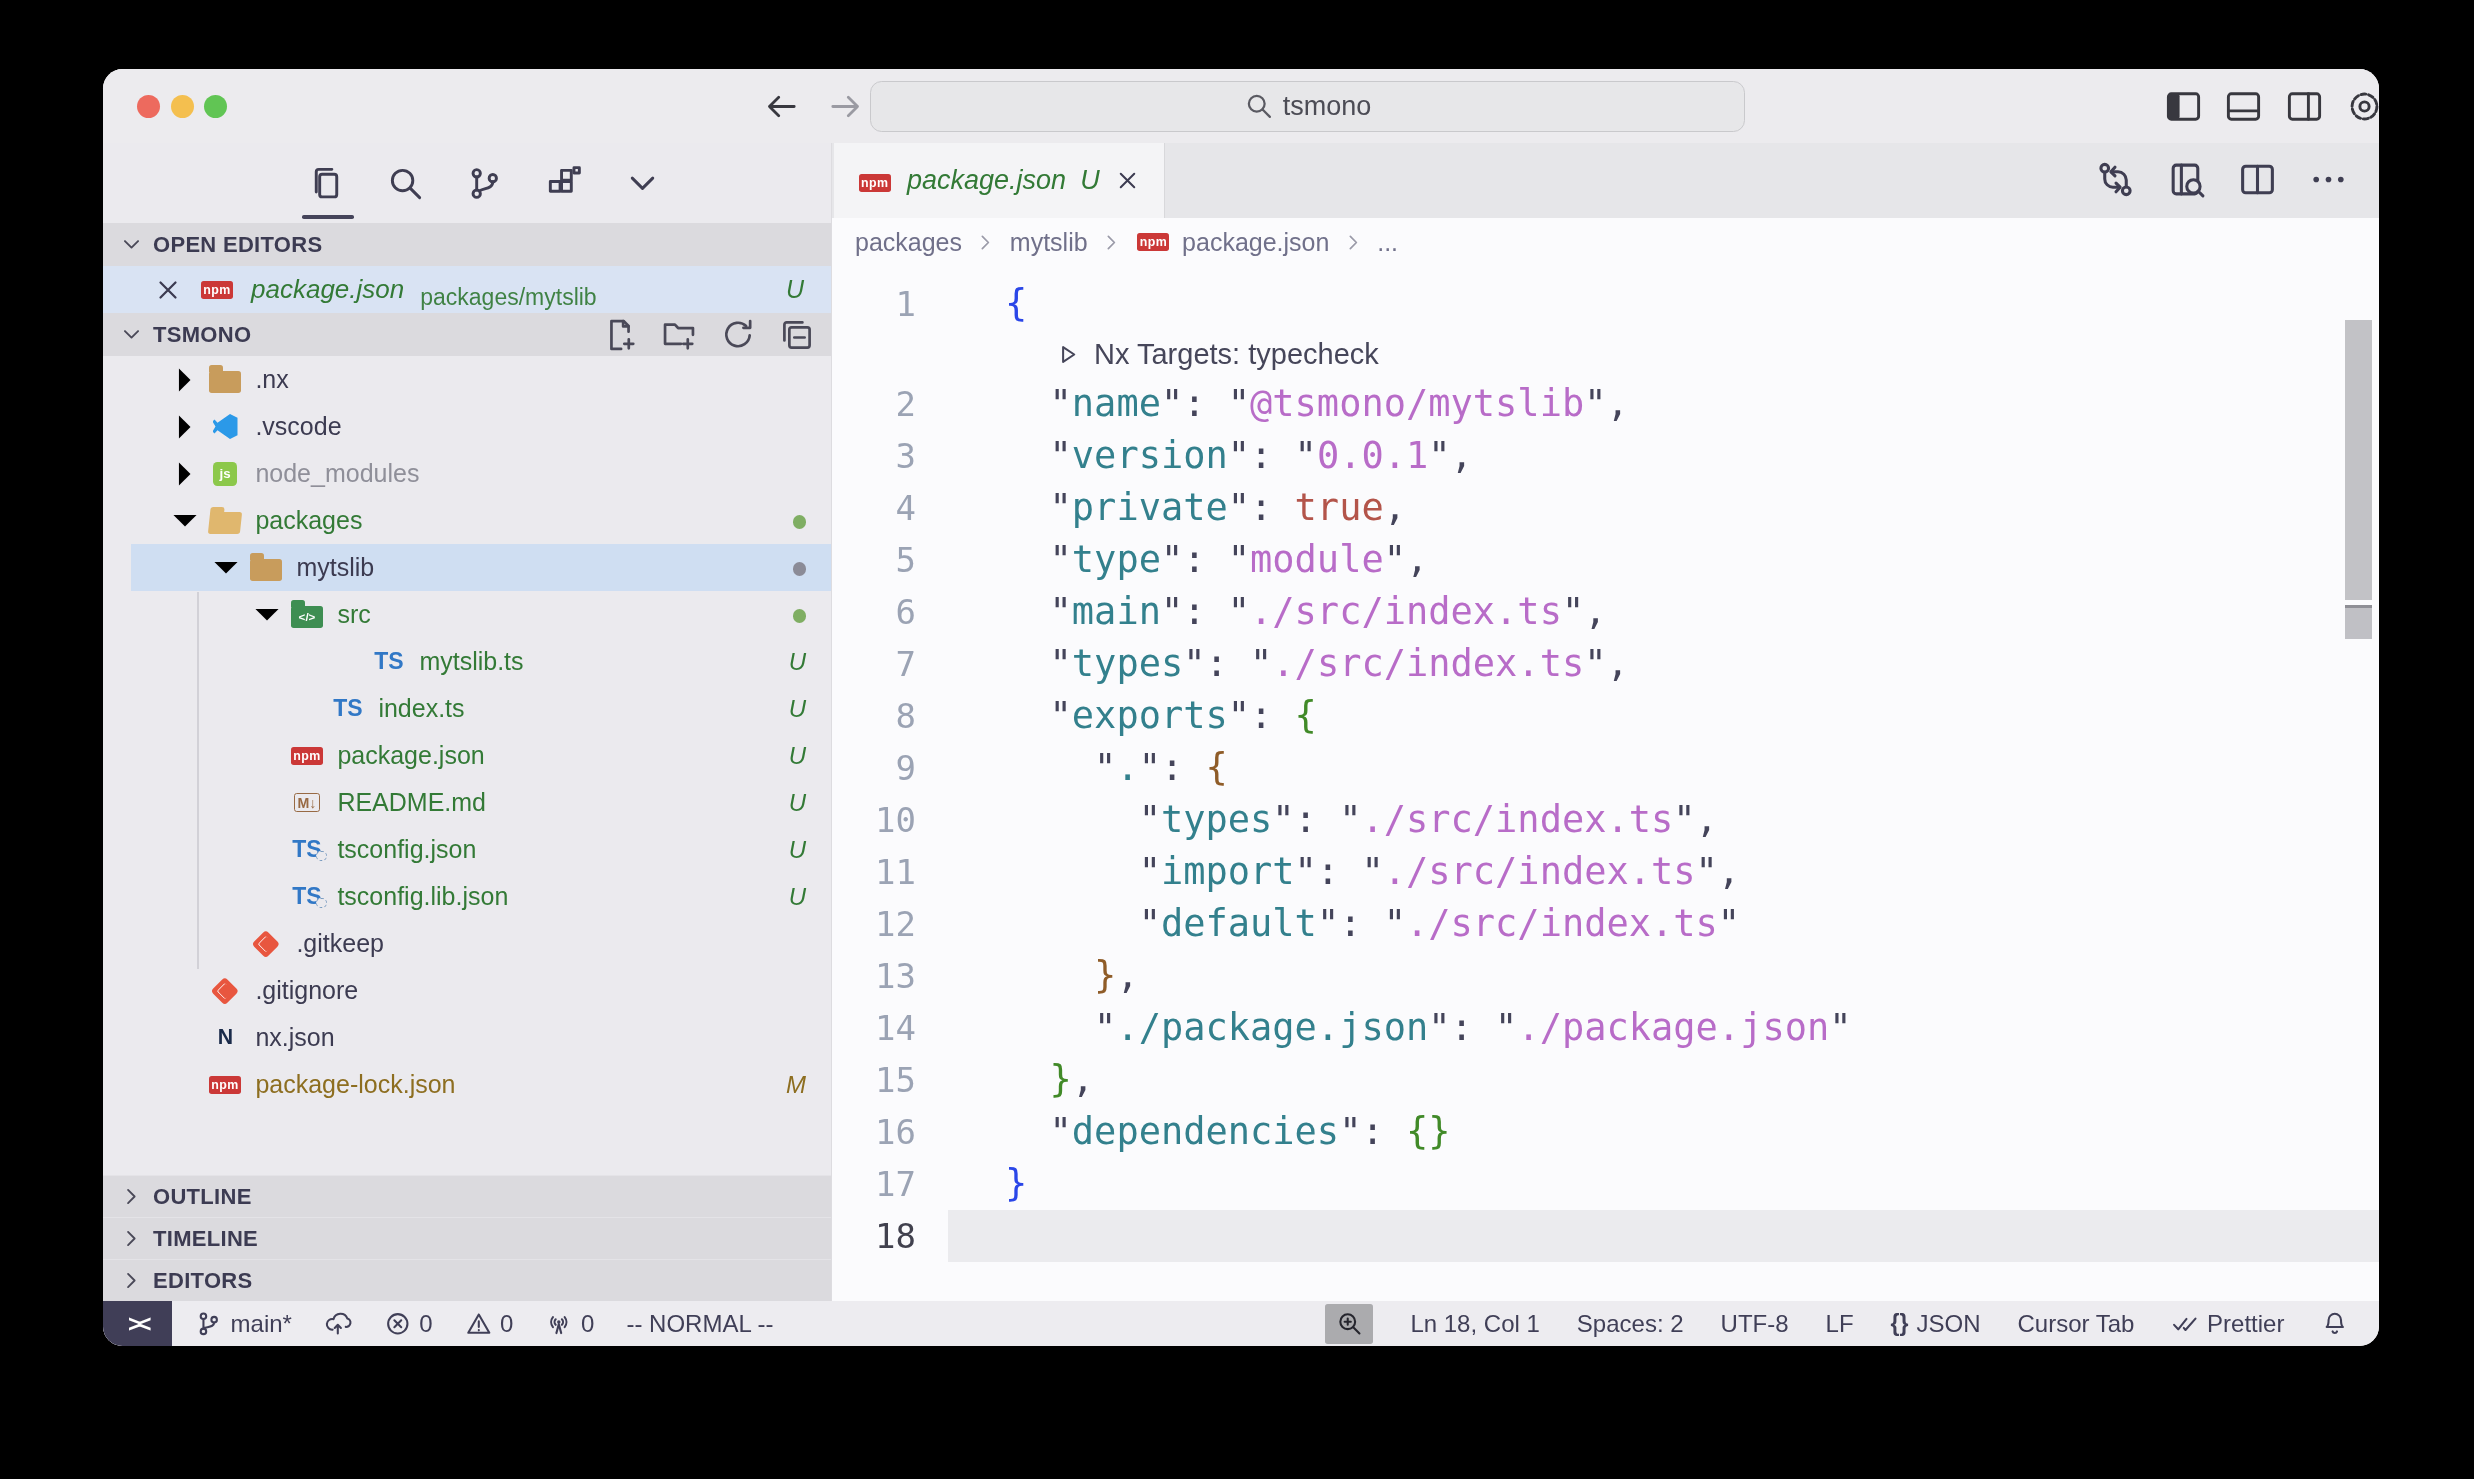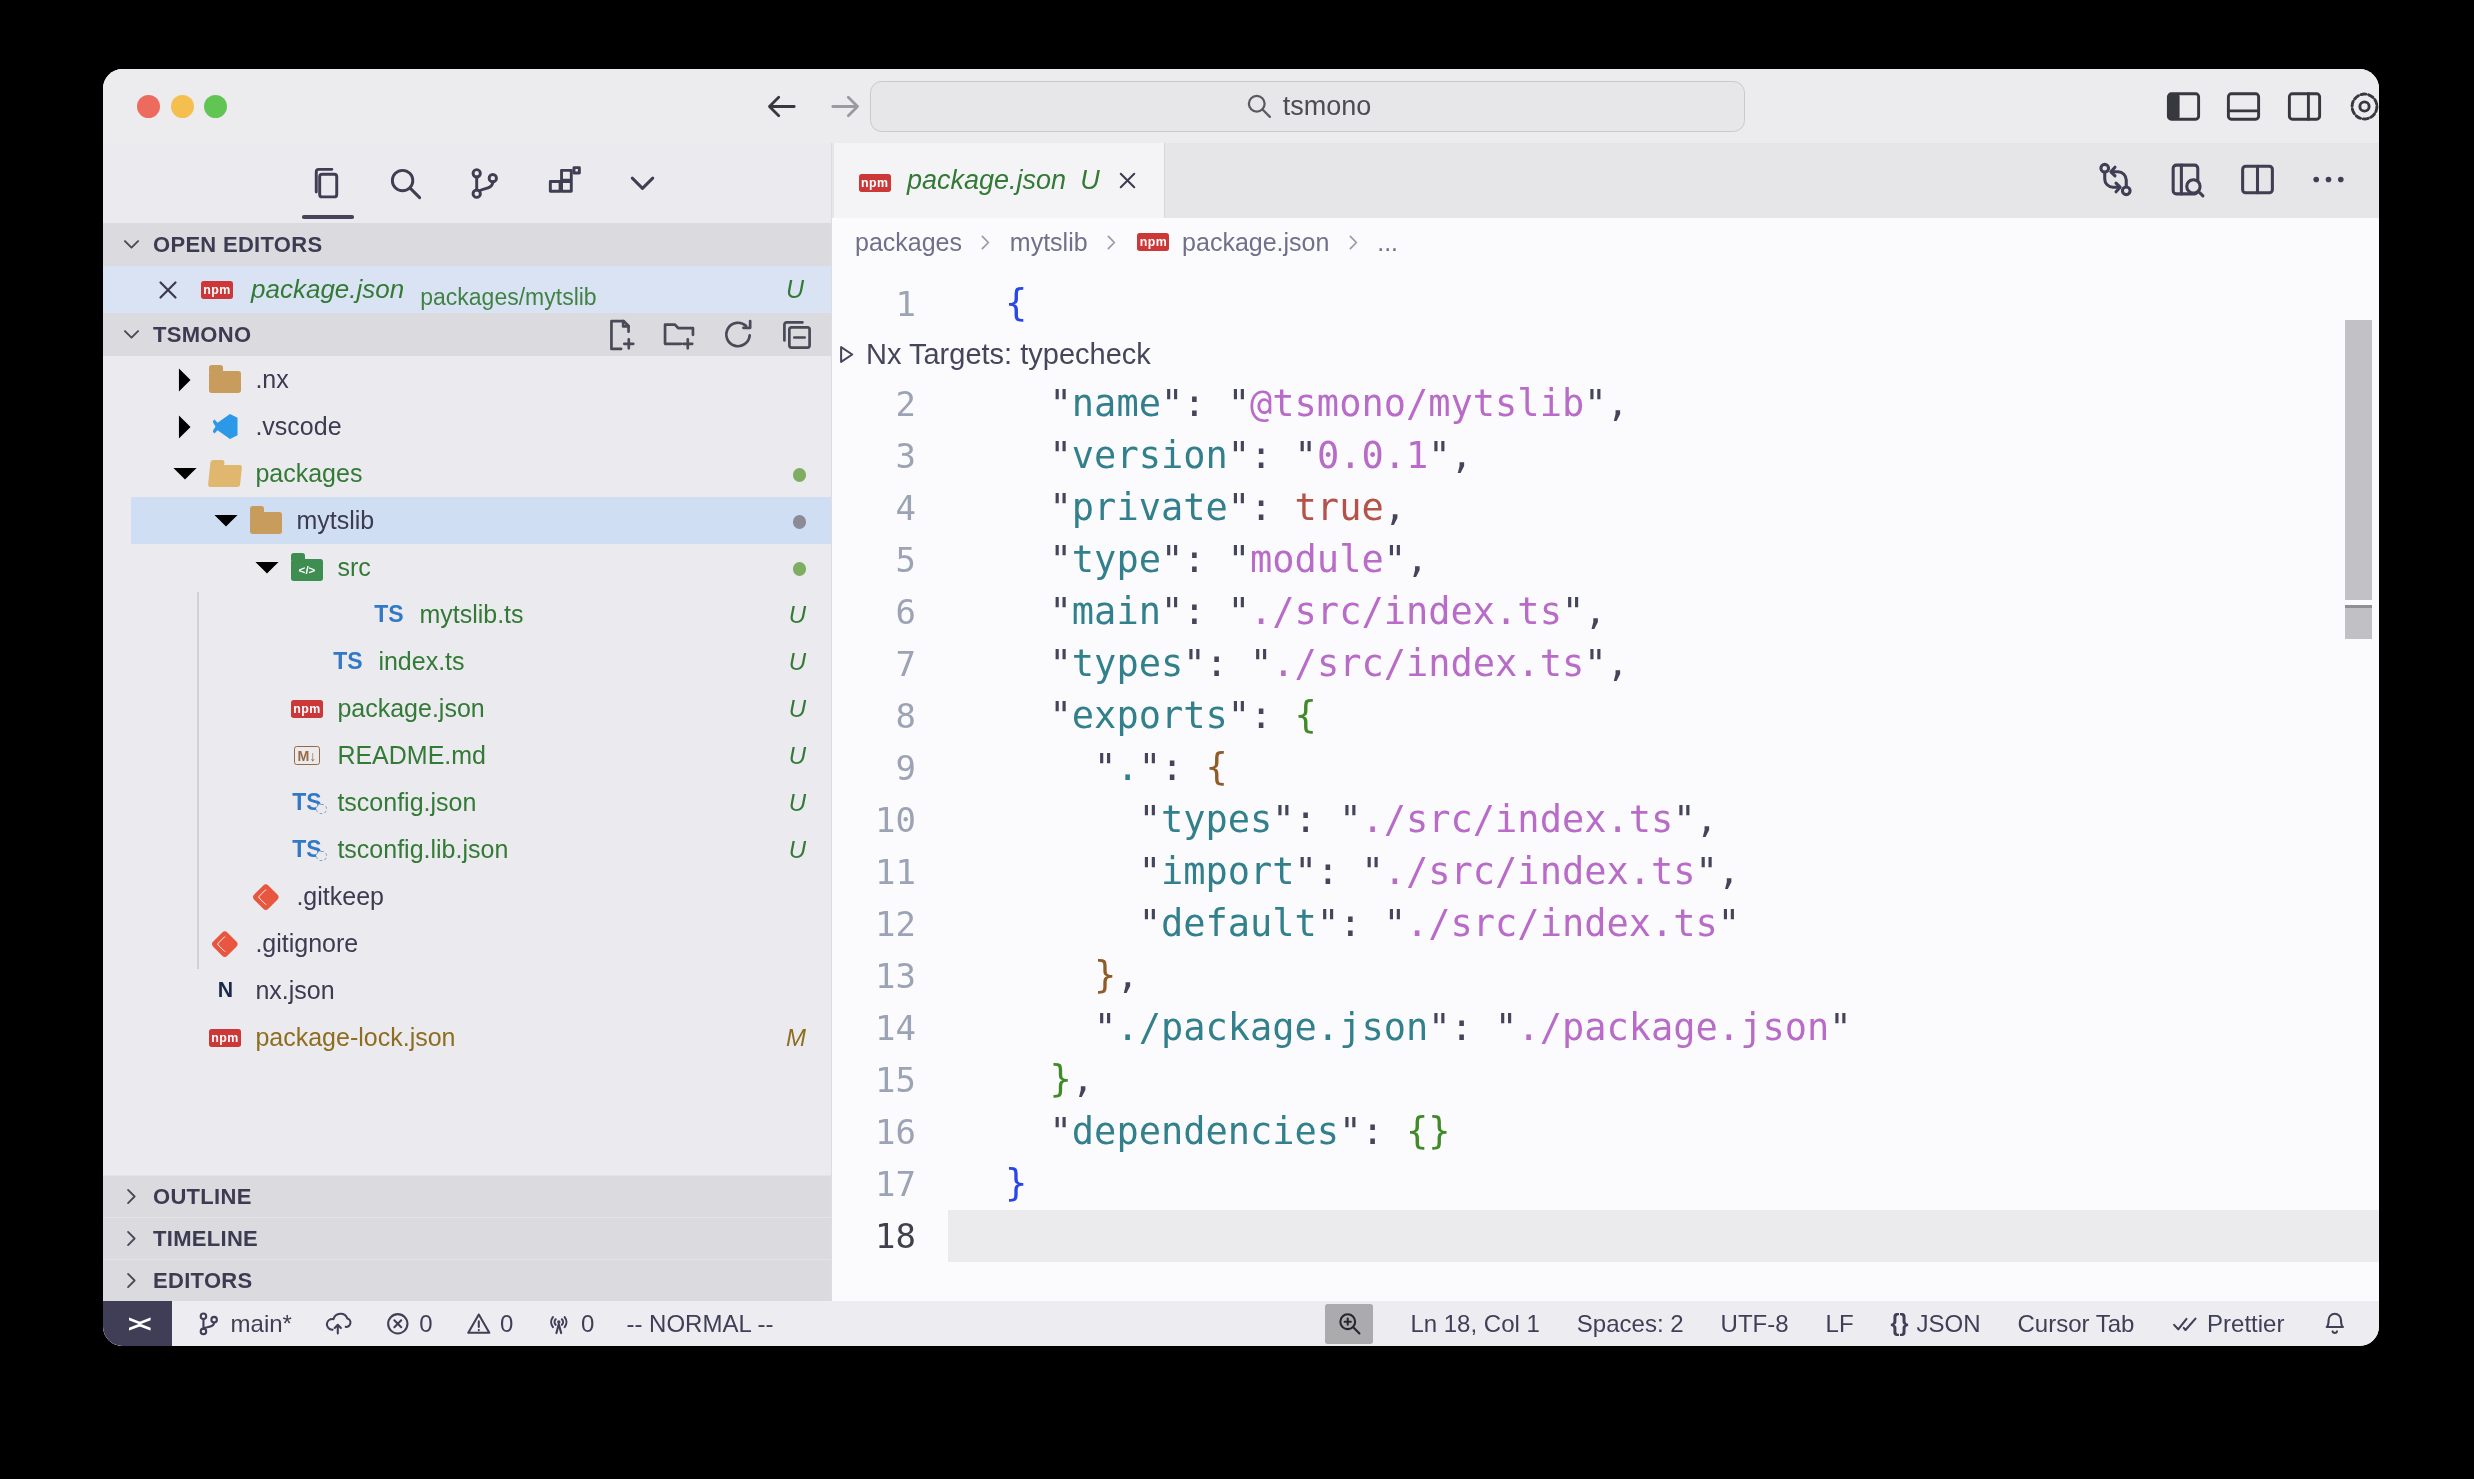--- a/index.html
+++ b/index.html
@@ -73,21 +73,21 @@
   .editor-actions .icon{width:41px;height:41px;}
   .breadcrumbs{height:48px;background:#fbfbfd;display:flex;align-items:center;padding-left:23px;gap:12.4px;font-size:25px;color:#70708a;flex:none;}
   .breadcrumbs .icon{width:23px;height:23px;color:#9a9aa8;}
   .bc-item{display:flex;align-items:center;gap:10.7px;}
   .code{flex:1;padding-top:12.4px;font-family:"DejaVu Sans Mono",monospace;font-size:37px;position:relative;overflow:hidden;}
   .code-line{height:52px;line-height:52px;display:flex;white-space:pre;}
   .ln{width:116px;padding-right:32px;text-align:right;color:#9ba3b4;font-size:34px;flex:none;}
   .lc{flex:1;padding-left:57px;}
   .code-line.current .lc{background:#ebebee;}
   .code-line.current .ln{color:#41414e;}
-  .codelens{height:48px;color:#46465a;font-size:29px;display:flex;align-items:center;gap:7px;font-family:"Liberation Sans",sans-serif;}
+  .codelens{height:48px;padding-left:222px;color:#46465a;font-size:29px;display:flex;align-items:center;gap:13px;font-family:"Liberation Sans",sans-serif;}
   .codelens .icon{width:27px;height:27px;}
   .tk-pun{color:#44445a;} .tk-key{color:#33808d;} .tk-str{color:#b86cc8;} .tk-kw{color:#b3544a;}
   .tk-b1{color:#2a46e8;} .tk-b2{color:#418a28;} .tk-b3{color:#8f5c28;}
   .scrollbar-thumb{position:absolute;right:7.1px;top:177px;width:27px;height:280px;background:#c2c2c6;}
   .scrollbar-ann{position:absolute;right:7.1px;top:462px;width:27px;height:34px;background:#c0c0c5;border-top:3.6px solid #8f8f96;}
 
   
   .statusbar{position:absolute;bottom:0;left:0;right:0;height:45px;background:#edecf0;display:flex;align-items:center;font-size:24px;color:#403f57;}
   .remote{width:69px;height:45px;background:#403e57;color:#fff;display:flex;align-items:center;justify-content:center;font-size:24px;font-weight:bold;letter-spacing:-4.4px;flex:none;}
   .sb-left{display:flex;align-items:center;gap:32px;padding-left:23px;}
@@ -276,20 +276,32 @@
           <div class="tree-row " style="padding-left:32px">
     <span class="tree-chev">
               <svg viewBox="0 0 16 16">
                 <path d="M5.8 3.8L10 8l-4.2 4.2"></path>
               </svg>
             </span>
             <span class="fi">
               <span class="vsc"></span>
             </span>
     <span class="label c-default">.vscode</span>
+
+  </div>
+          <div class="tree-row " style="padding-left:32px">
+    <span class="tree-chev">
+              <svg viewBox="0 0 16 16">
+                <path d="M5.8 3.8L10 8l-4.2 4.2"></path>
+              </svg>
+            </span>
+            <span class="fi">
+              <span class="nodebadge">js</span>
+            </span>
+    <span class="label c-ignored">node_modules</span>
 
   </div>
           <div class="tree-row " style="padding-left:32px">
     <span class="tree-chev">
               <svg viewBox="0 0 16 16">
                 <path d="M3.8 5.8L8 10l4.2-4.2"></path>
               </svg>
             </span>
             <span class="fi">
               <span class="folder" style="background:#e0b76e;transform:skewX(-6deg)">

